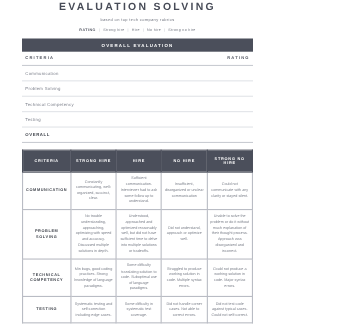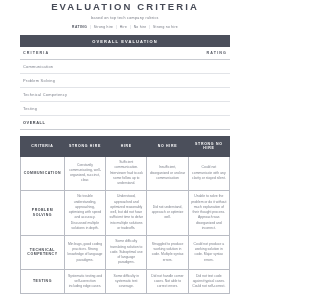--- a/index.html
+++ b/index.html
@@ -111,21 +111,21 @@
     padding:3.5px 2.5px;
   }
   .c0 { width:21%; }
   .c1, .c2, .c3, .c4 { width:19.75%; }
 </style>
 </head>
 <body>
 
 <div class="page">
 
-  <div class="title">EVALUATION CRITERIA</div>
+  <div class="title">EVALUATION SOLVING</div>
   <div class="subtitle">based on top tech company rubrics</div>
 
   <div class="rating-line">
     <span class="lbl">RATING</span>
     <span class="sep">|</span>
     <span>Strong hire</span>
     <span class="sep">|</span>
     <span>Hire</span>
     <span class="sep">|</span>
     <span>No hire</span>

